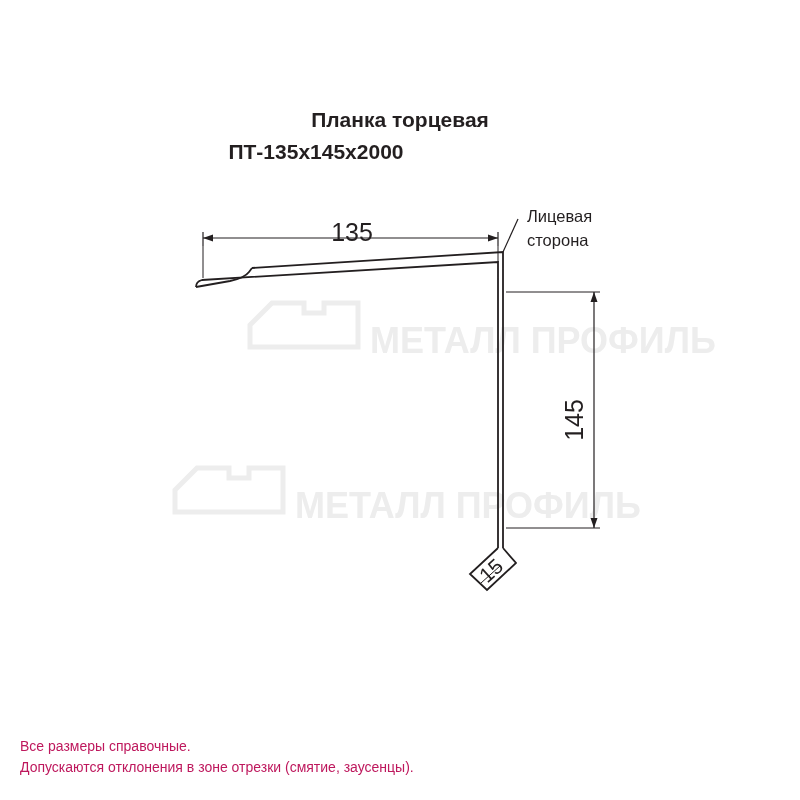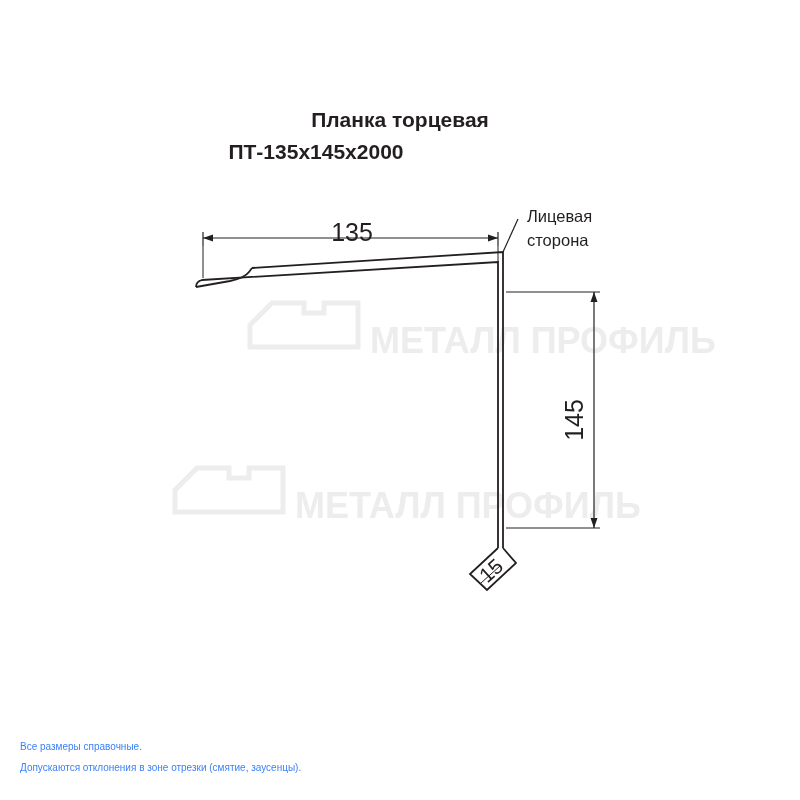--- a/index.html
+++ b/index.html
@@ -57,23 +57,23 @@
   .watermark {
     position: absolute;
     top: 0;
     left: 0;
     pointer-events: none;
   }
   .footer {
     position: absolute;
     left: 20px;
     bottom: 22px;
-    font-size: 10px;
+    font-size: 14px;
     line-height: 21px;
-    color: #3b82f6;
+    color: #be185d;
   }
   .footer div {
     white-space: nowrap;
   }
 </style>
 </head>
 <body>
 
 <div class="page">
 

